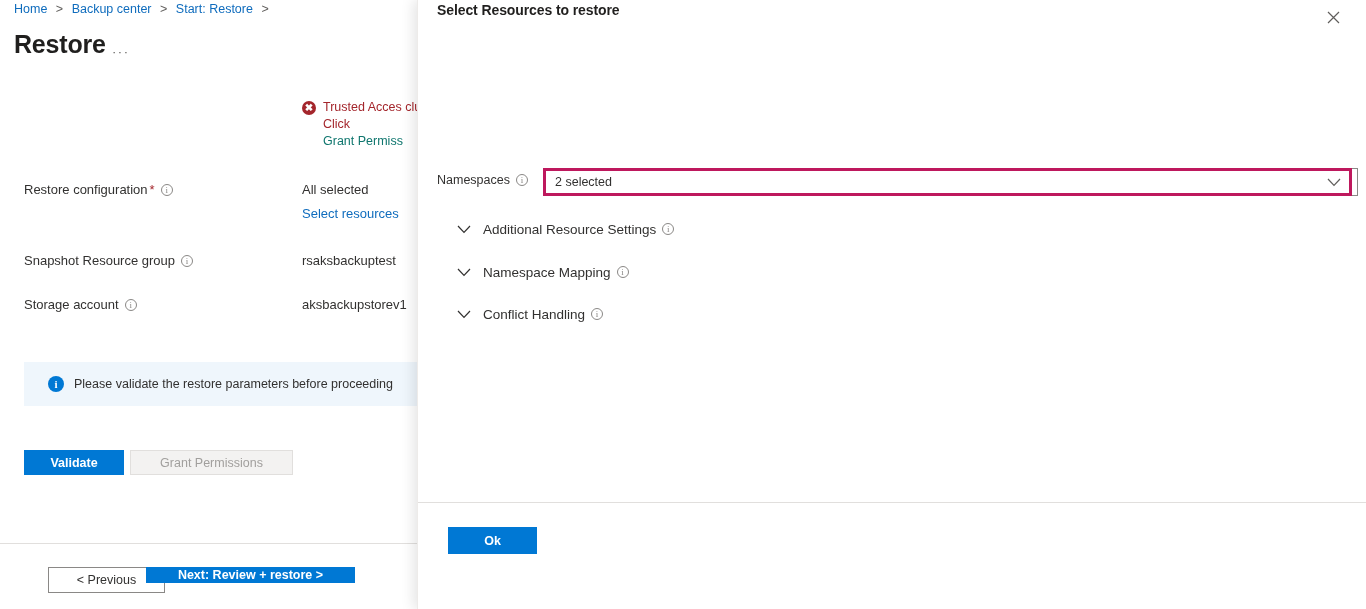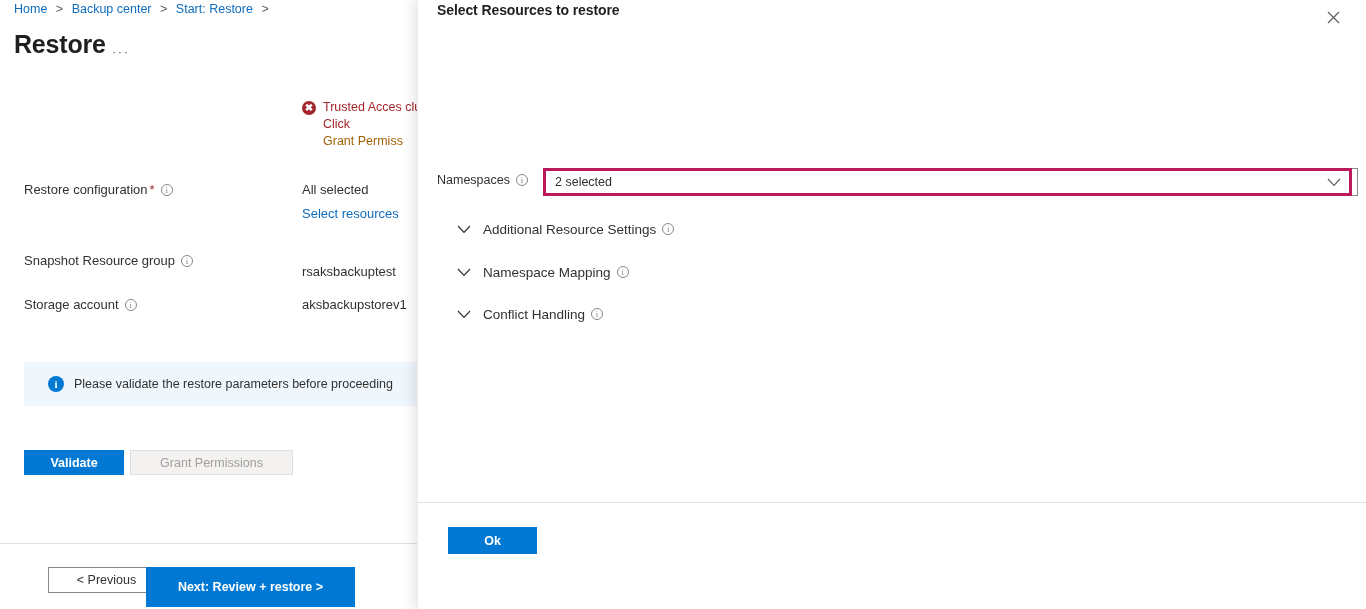--- a/index.html
+++ b/index.html
@@ -38,21 +38,21 @@
     position: absolute; left: 302px; top: 99px; width: 170px;
     font-size: 12.5px; line-height: 17px; color: #a4262c;
   }
   #error-icon {
     position:absolute; left:0; top:2px;
     width: 14px; height: 14px; border-radius: 50%;
     background: #a4262c; color:#fff; font-size: 10px; line-height: 14px;
     text-align: center; font-weight: 700;
   }
   #error-text { display:block; margin-left: 21px; }
-  #error-link { display:block; margin-left: 21px; color:#a16207; cursor:pointer; }
+  #error-link { display:block; margin-left: 21px; color:#0f766e; cursor:pointer; }
 
   .form-row { position: absolute; font-size: 13px; color: #323130; }
   .form-label { position:absolute; left: 24px; white-space: nowrap; color:#323130; }
   .form-value { position:absolute; left: 302px; white-space: nowrap; color:#323130; }
   .req { color:#a4262c; margin-left:2px; }
   .info-i {
     display:inline-block; width:12px; height:12px; border-radius:50%;
     border:1px solid #8a8886; color:#8a8886; font-size:9px; line-height:11px;
     text-align:center; margin-left:6px; position:relative; top:-1px;
     font-family:"Liberation Serif", serif; cursor:pointer;
@@ -86,21 +86,21 @@
   }
 
   #bottom-divider {
     position:absolute; left:0; top:543px; width:418px; height:1px; background:#e1dfdd;
   }
   #prev-btn {
     position:absolute; left:16px; top:567px; width:117px; height:26px;
     background:#fff; color:#323130; border:1px solid #8a8886;margin-left:32px;
   }
   #next-btn {
-    position:absolute; left:146px; top:567px; width:209px; height:40px;
+    position:absolute; left:146px; top:567px; width:209px; height:16px;
     background:#0078d4; color:#fff; font-weight:600;
   }
 
   
   #panel {
     position:absolute; left:417px; top:0; width:949px; height:609px;
     background:#ffffff; border-left:1px solid #edebe9;
     box-shadow: -4px 0 12px rgba(0,0,0,.10);
   }
   #panel-title {
@@ -188,21 +188,21 @@
       <span class="form-value" style="top:0;">All selected</span>
     </div>
     <div class="form-row" style="top:206px; left:0; width:418px; height:18px;">
       <span class="form-value link" style="top:0;">Select resources</span>
     </div>
 
     <div class="form-row" style="top:253px; left:0; width:418px; height:18px;">
       <span class="form-label" style="top:0;">
         <span>Snapshot Resource group</span><span class="info-i">i</span>
       </span>
-      <span class="form-value" style="top:11px;text-align:right;">rsaksbackuptest</span>
+      <span class="form-value" style="top:0;text-align:right;">rsaksbackuptest</span>
     </div>
 
     <div class="form-row" style="top:297px; left:0; width:418px; height:18px;">
       <span class="form-label" style="top:0;">
         <span>Storage account</span><span class="info-i">i</span>
       </span>
       <span class="form-value" style="top:0;">aksbackupstorev1</span>
     </div>
 
     <div id="info-banner">

